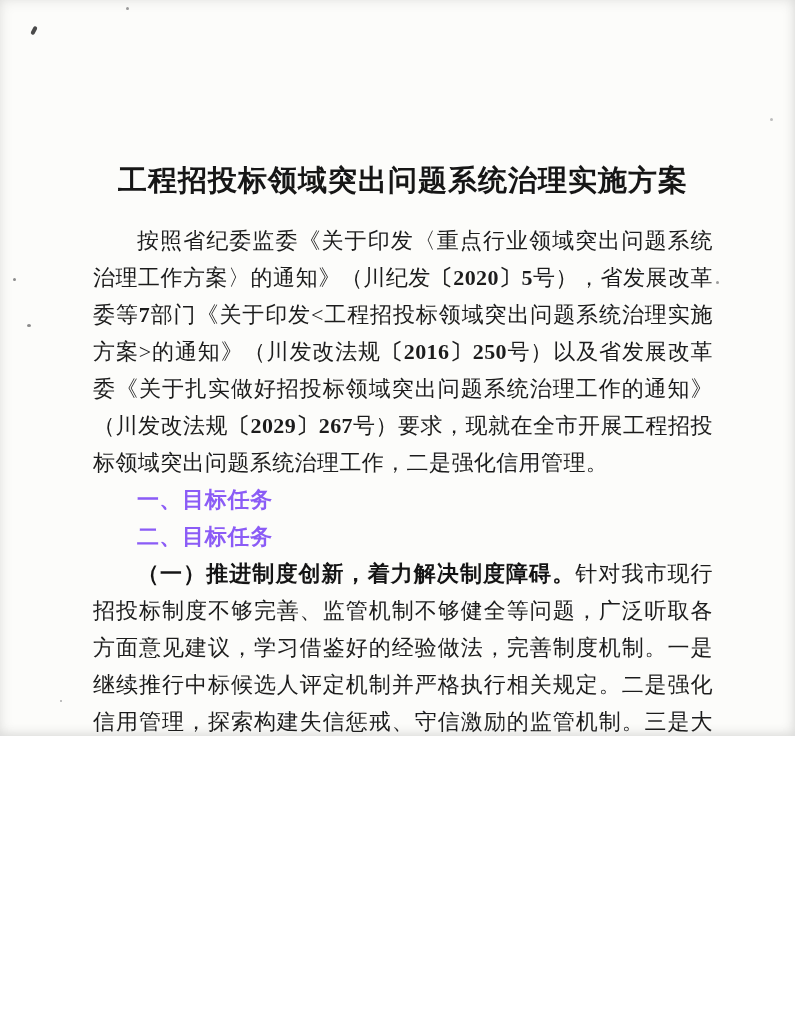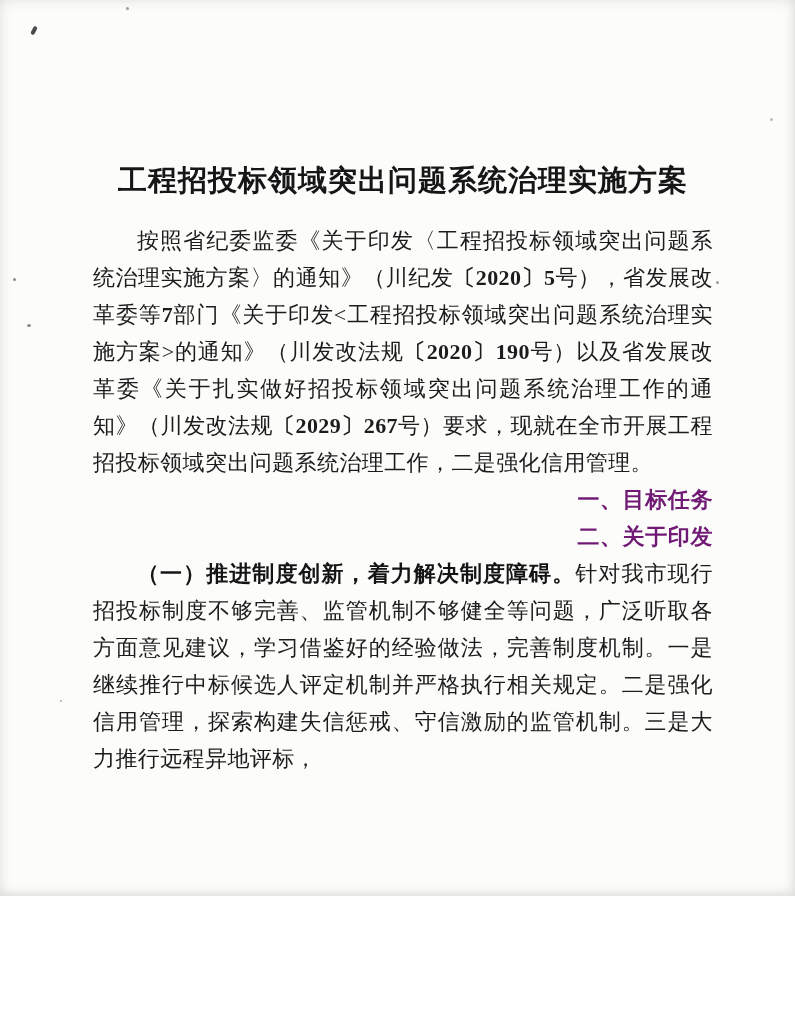--- a/index.html
+++ b/index.html
@@ -3,21 +3,21 @@
 <meta charset="utf-8">
 <style>
   html, body {
     margin: 0;
     padding: 0;
     background: #ffffff;
   }
   .page {
     position: relative;
     width: 795px;
-    height: 896px;
+    height: 736px;
     background: #fcfcfa;
     overflow: hidden;
     box-shadow: inset 0 0 14px rgba(0,0,0,0.10), inset -2px -4px 10px rgba(0,0,0,0.05);
     font-family: "Liberation Serif", serif;
     color: #1c1c1c;
   }
   .content {
     position: absolute;
     left: 93px;
     top: 158px;
@@ -41,22 +41,21 @@
     letter-spacing: 0.4px;
   }
   .heading {
     margin: 0;
     font-size: 22px;
     line-height: 37px;
     font-weight: 700;
     text-indent: 2em;
     letter-spacing: 0.6px;
     font-family: "Liberation Sans", sans-serif;
-    color: #701a75;
-    text-align: right;
+    color: #8b5cf6;
   }
   .num {
     font-weight: 700;
     margin-top: 40px;
   }
   .lead {
     font-weight: 700;
     font-family: "Liberation Sans", sans-serif;
     color: #141414;
   }
@@ -90,26 +89,26 @@
   <div class="speck s4"></div>
   <div class="speck s5"></div>
   <div class="speck s6"></div>
   <div class="speck s7"></div>
   <div class="speck s8"></div>
 
   <div class="content">
 
     <h1 class="title">工程招投标领域突出问题系统治理实施方案</h1>
 
-    <p class="para"><span>按照省纪委监委《关于印发〈工程招投标领域突出问题系统治理实施方案〉的通知》（川纪发</span><span class="num">〔2020〕5</span><span>号），省发展改革委等</span><span class="num">7</span><span>部门《关于印发&lt;工程招投标领域突出问题系统治理实施方案&gt;的通知》（川发改法规</span><span class="num">〔2020〕190</span><span>号）以及省发展改革委《关于扎实做好招投标领域突出问题系统治理工作的通知》（川发改法规</span><span class="num">〔2029〕267</span><span>号）要求，现就在全市开展工程招投标领域突出问题系统治理工作，二是强化信用管理。</span></p>
+    <p class="para"><span>按照省纪委监委《关于印发〈重点行业领域突出问题系统治理工作方案〉的通知》（川纪发</span><span class="num">〔2020〕5</span><span>号），省发展改革委等</span><span class="num">7</span><span>部门《关于印发&lt;工程招投标领域突出问题系统治理实施方案&gt;的通知》（川发改法规</span><span class="num">〔2016〕250</span><span>号）以及省发展改革委《关于扎实做好招投标领域突出问题系统治理工作的通知》（川发改法规</span><span class="num">〔2029〕267</span><span>号）要求，现就在全市开展工程招投标领域突出问题系统治理工作，二是强化信用管理。</span></p>
 
     <h2 class="heading">一、目标任务</h2>
 
 
-    <h2 class="heading">二、关于印发</h2>
+    <h2 class="heading">二、目标任务</h2>
 
     <p class="para"><span class="lead">（一）推进制度创新，着力解决制度障碍。</span><span>针对我市现行招投标制度不够完善、监管机制不够健全等问题，广泛听取各方面意见建议，学习借鉴好的经验做法，完善制度机制。一是继续推行中标候选人评定机制并严格执行相关规定。二是强化信用管理，探索构建失信惩戒、守信激励的监管机制。三是大力推行远程异地评标，</span></p>
 
   </div>
 
   <div class="page-number">— 3 —</div>
 
 </div>
 
 </body></html>

